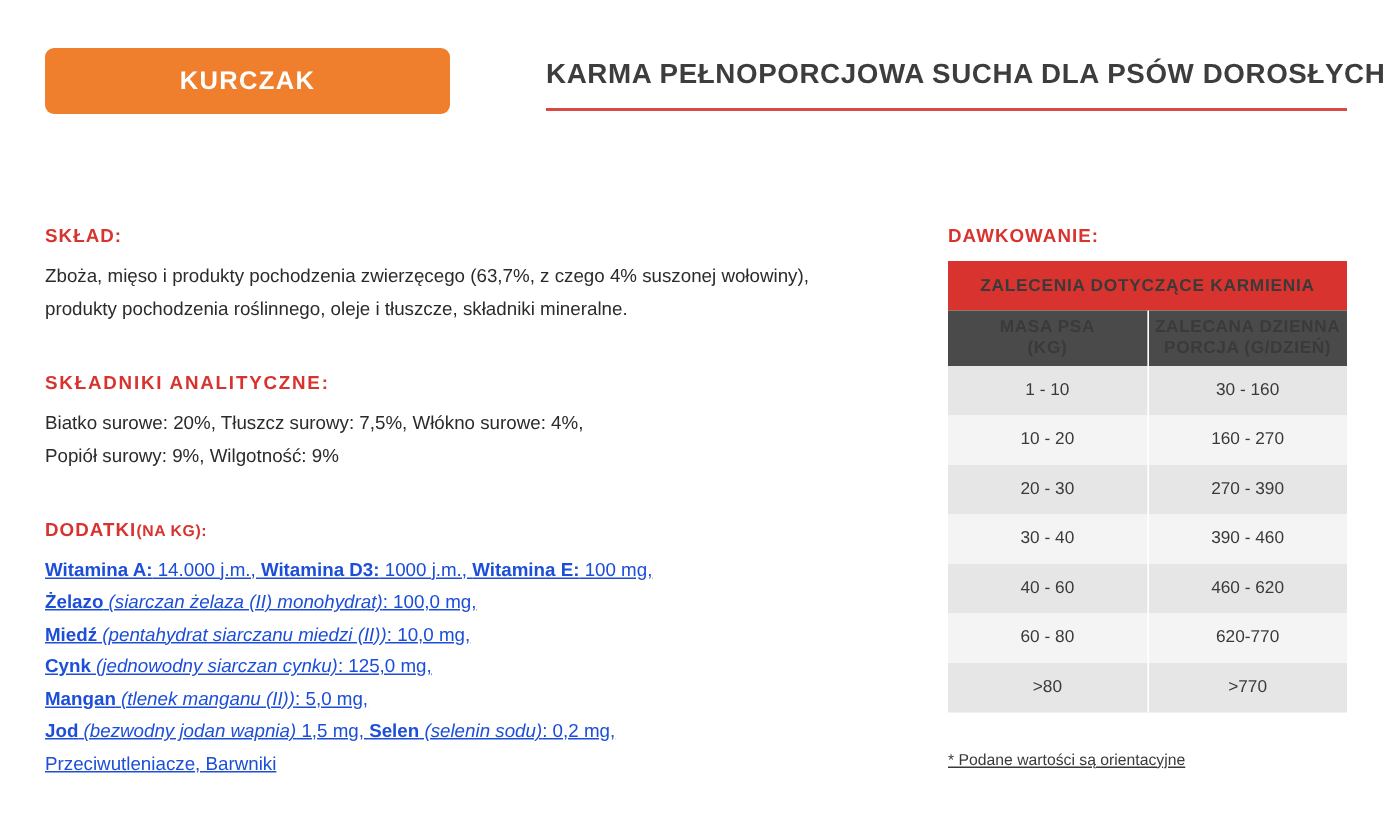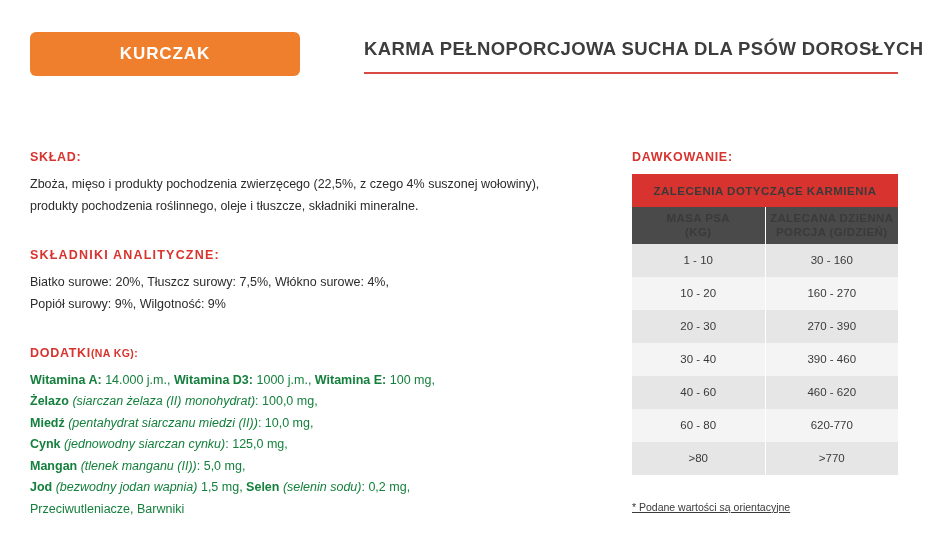--- a/index.html
+++ b/index.html
@@ -93,21 +93,22 @@
     line-height: 1.75;
     color: #2b2b2b;
     margin: 0;
   }
   .block-gap {
     height: 18px;
   }
   .add-list {
     font-size: 12.5px;
     line-height: 1.72;
-    color: #15803d;
+    color: #1d4ed8;
+    text-decoration: underline;
   }
   .add-list .b {
     font-weight: bold;
   }
   .add-list .i {
     font-style: italic;
   }
   .add-line {
     white-space: nowrap;
   }
@@ -185,21 +186,21 @@
     </div>
     <div class="header-title-wrap">
       <div class="header-title">KARMA PEŁNOPORCJOWA SUCHA DLA PSÓW DOROSŁYCH</div>
       <div class="header-rule"></div>
     </div>
   </div>
 
   <div class="left-col">
 
     <div class="sect-title">SKŁAD:</div>
-    <p class="body-text">Zboża, mięso i produkty pochodzenia zwierzęcego (22,5%, z czego 4% suszonej wołowiny), produkty pochodzenia roślinnego, oleje i tłuszcze, składniki mineralne.</p>
+    <p class="body-text">Zboża, mięso i produkty pochodzenia zwierzęcego (63,7%, z czego 4% suszonej wołowiny), produkty pochodzenia roślinnego, oleje i tłuszcze, składniki mineralne.</p>
 
     <div class="block-gap"></div>
 
     <div class="sect-title spaced">SKŁADNIKI  ANALITYCZNE:</div>
     <p class="body-text">Biatko surowe: 20%, Tłuszcz surowy: 7,5%, Włókno surowe: 4%,</p>
     <p class="body-text">Popiół surowy: 9%, Wilgotność: 9%</p>
 
     <div class="block-gap"></div>
 
     <div class="sect-title">

